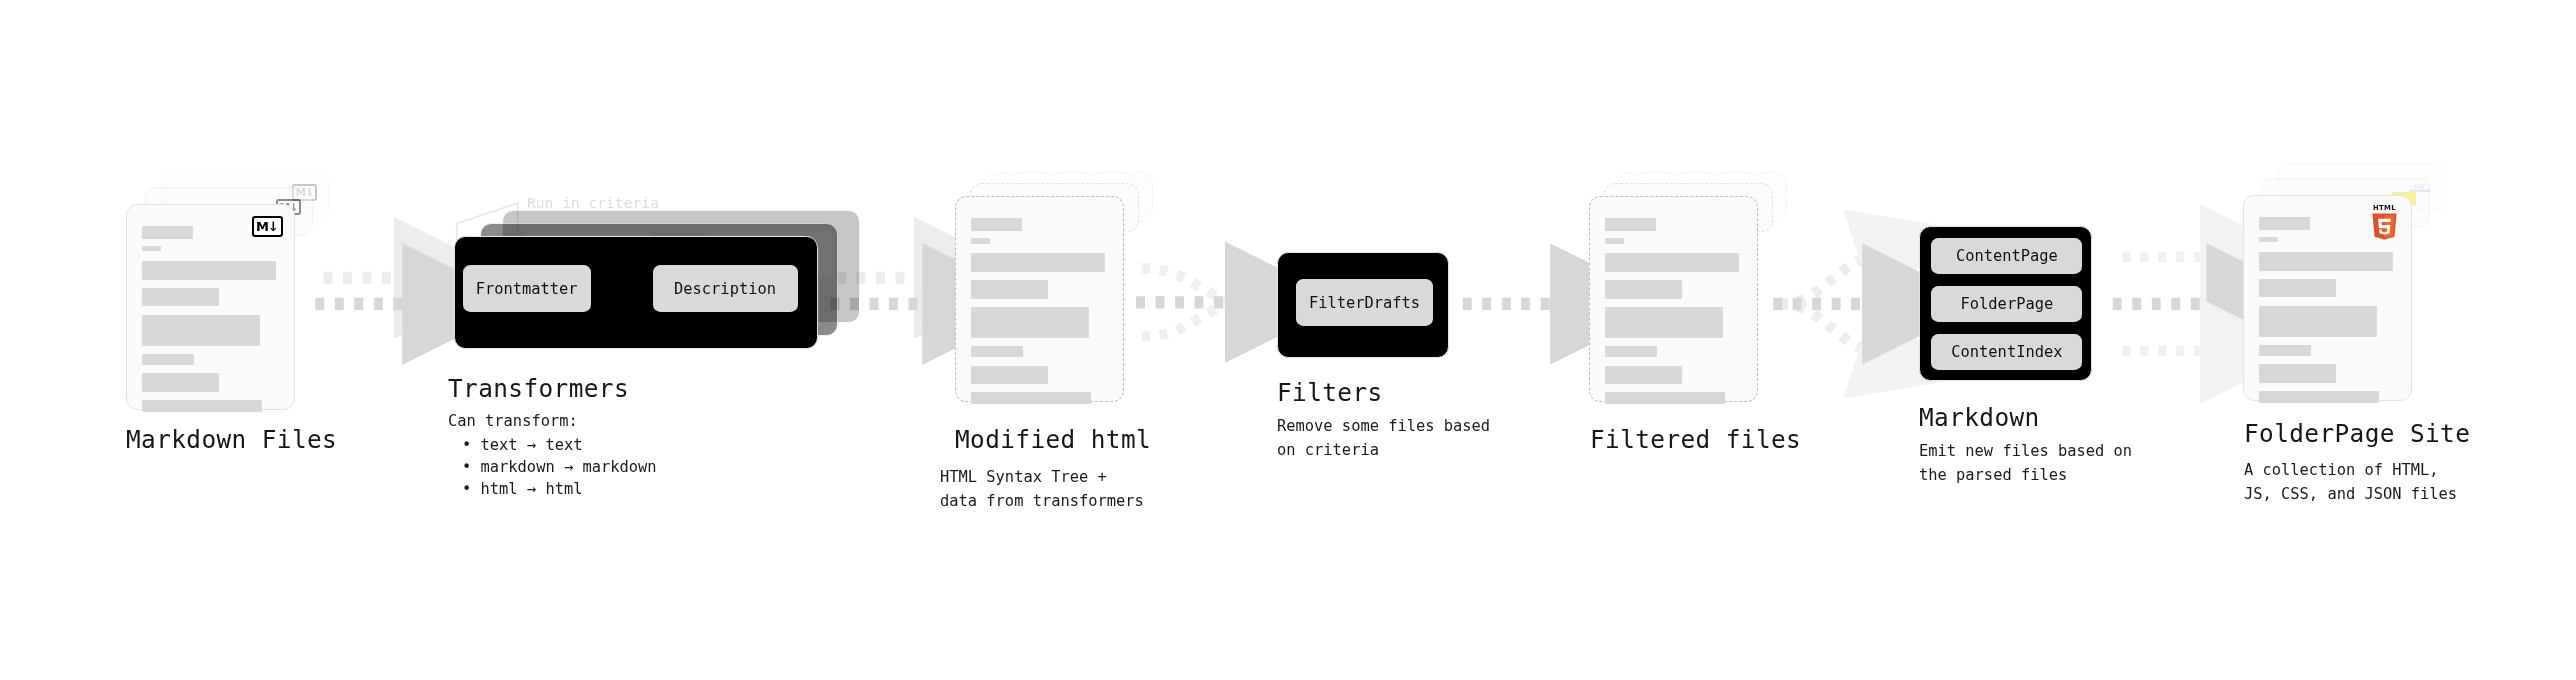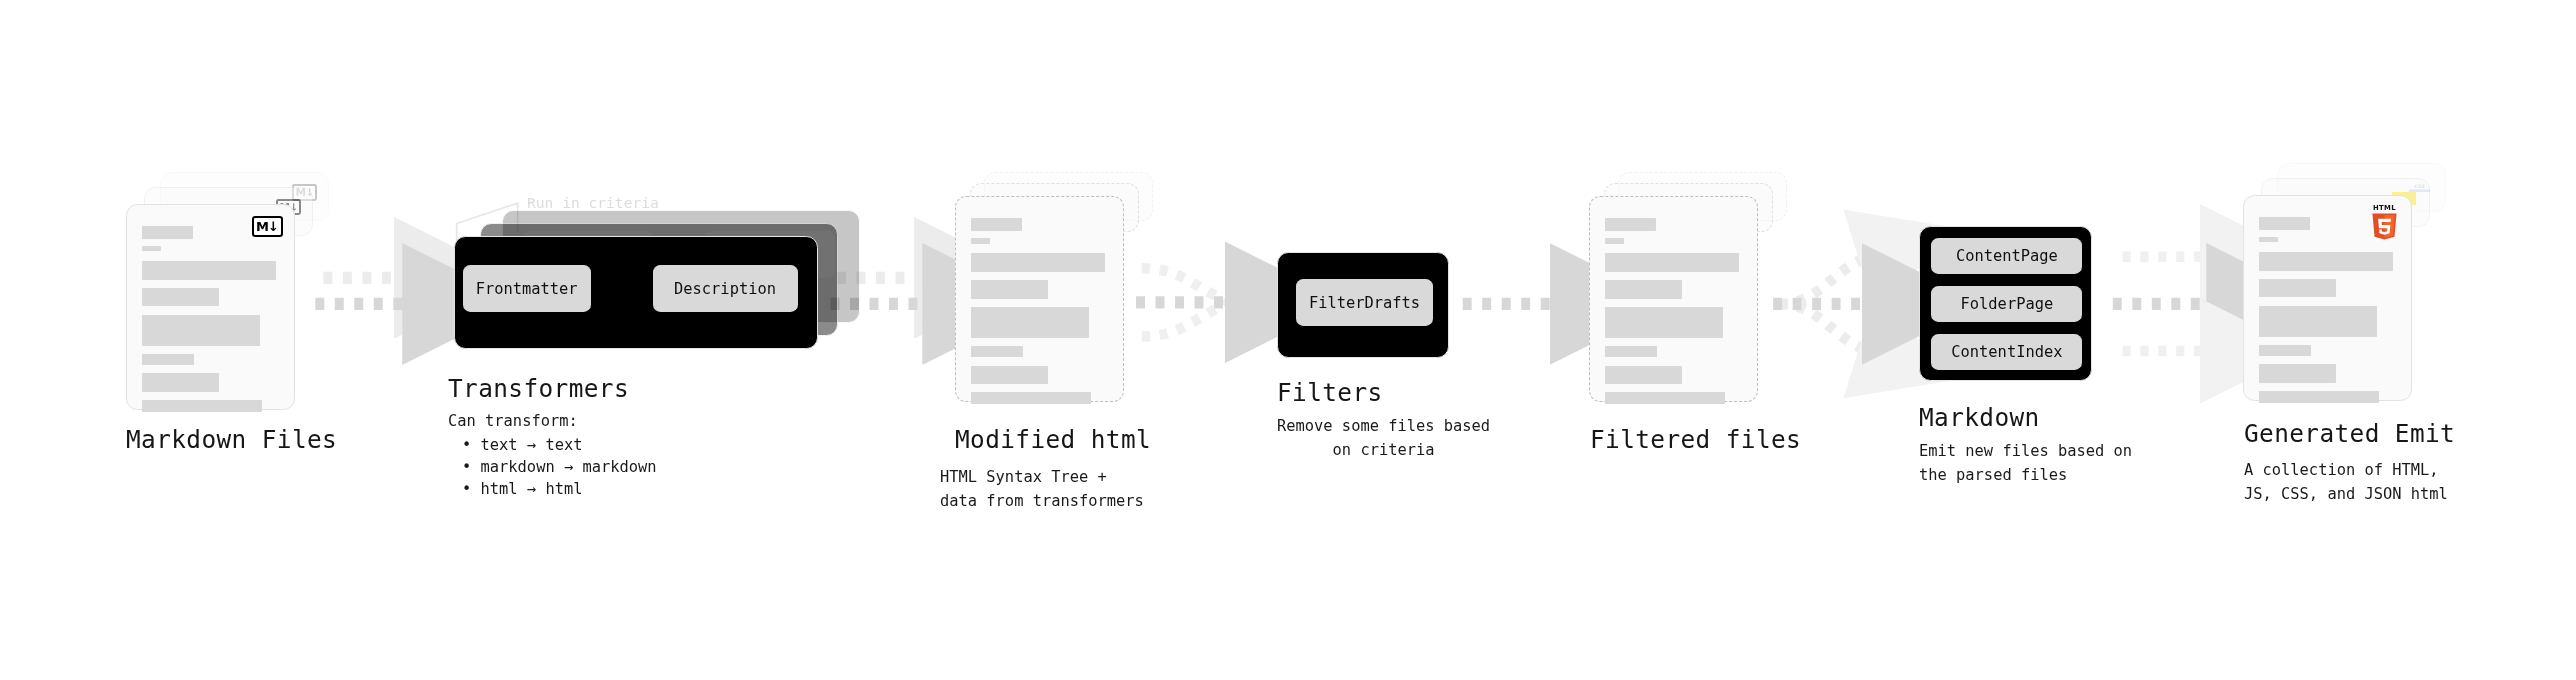--- a/index.html
+++ b/index.html
@@ -227,21 +227,21 @@
 
   <div class="abs" style="left:1277px;top:252px;">
     <div class="panel" style="left:0px;top:0px;width:172px;height:106px;">
       <div class="chip" style="left:18px;top:26px;width:137px;height:47px;">
         <span>FilterDrafts</span>
       </div>
     </div>
   </div>
 
   <div class="abs title" style="left:1277px;top:378px;">Filters</div>
-  <div class="abs caption" style="left:1277px;top:414px;text-align:center;">Remove some files based
+  <div class="abs caption" style="left:1277px;top:414px;">Remove some files based
 on criteria</div>
 
   <div class="abs" style="left:1589px;top:172px;">
 
     <div class="doc dashed ghost2" style="left:29px;top:0px;height:49px;"></div>
     <div class="doc dashed ghost" style="left:14.6px;top:11.4px;height:49px;"></div>
 
     <div class="doc dashed" style="left:0px;top:24.4px;">
       <div class="bars">
         <div class="bar" style="width:51px;height:13px;"></div>
@@ -310,18 +310,18 @@
         <div class="bar" style="width:134px;height:18.7px;margin-bottom:8.1px;"></div>
         <div class="bar" style="width:77px;height:18.7px;margin-bottom:8.1px;"></div>
         <div class="bar" style="width:118px;height:31px;margin-bottom:8.1px;"></div>
         <div class="bar" style="width:52px;height:11.4px;margin-bottom:8.1px;"></div>
         <div class="bar" style="width:77px;height:18.7px;margin-bottom:8.1px;"></div>
         <div class="bar" style="width:120px;height:12.2px;"></div>
       </div>
     </div>
   </div>
 
-  <div class="abs title" style="left:2244px;top:419px;">Generated Emit</div>
+  <div class="abs title" style="left:2244px;top:419px;">FolderPage Site</div>
   <div class="abs caption" style="left:2244px;top:458px;">A collection of HTML,
-JS, CSS, and JSON html</div>
+JS, CSS, and JSON files</div>
 
 </div>
 
 
 </body></html>

